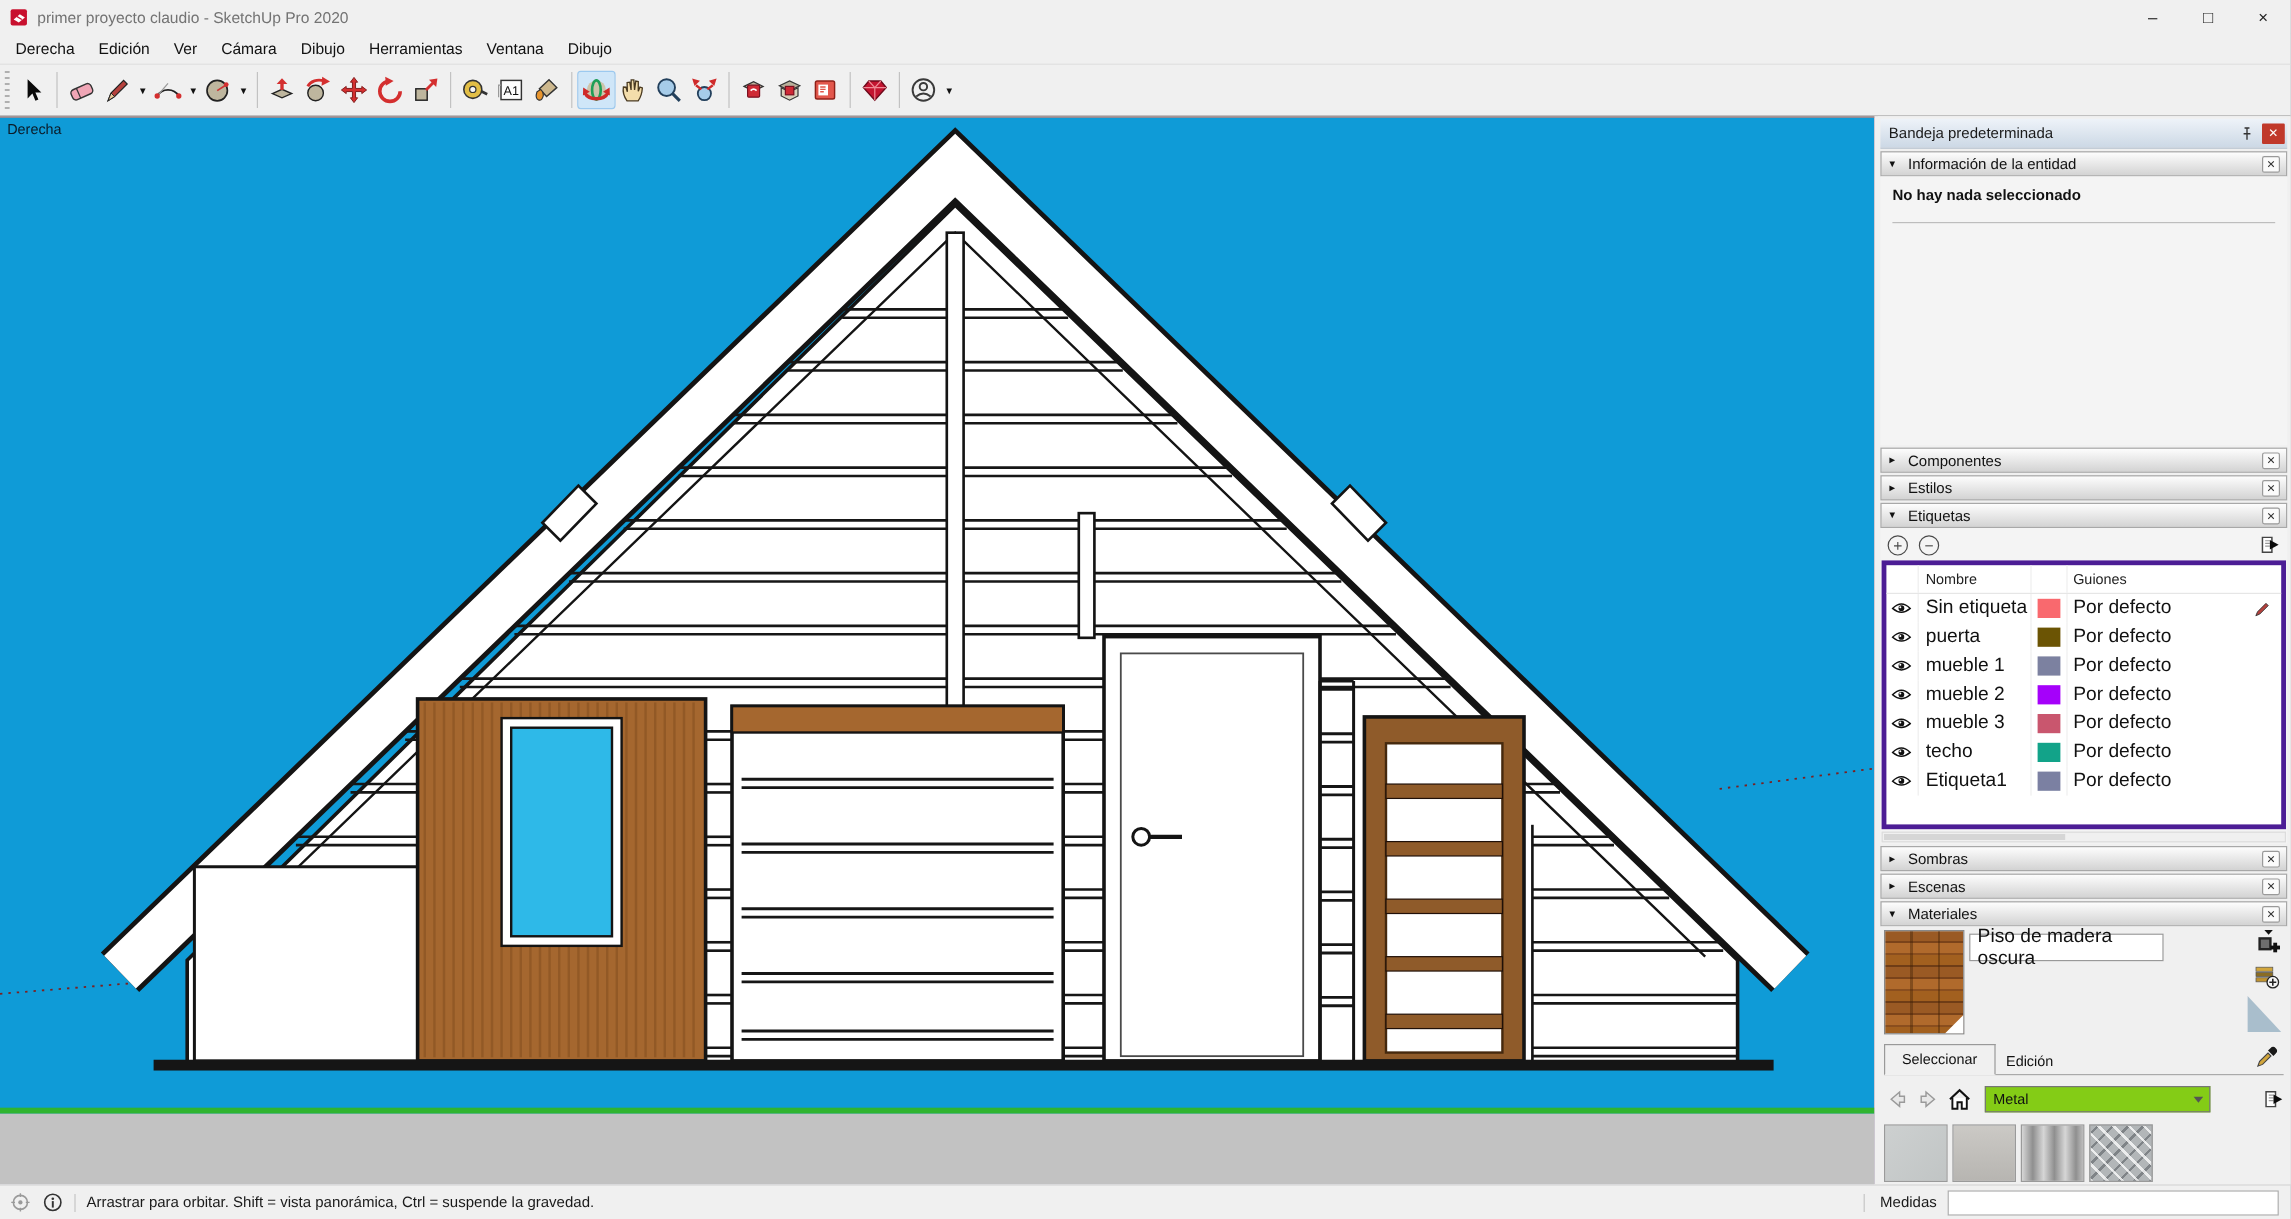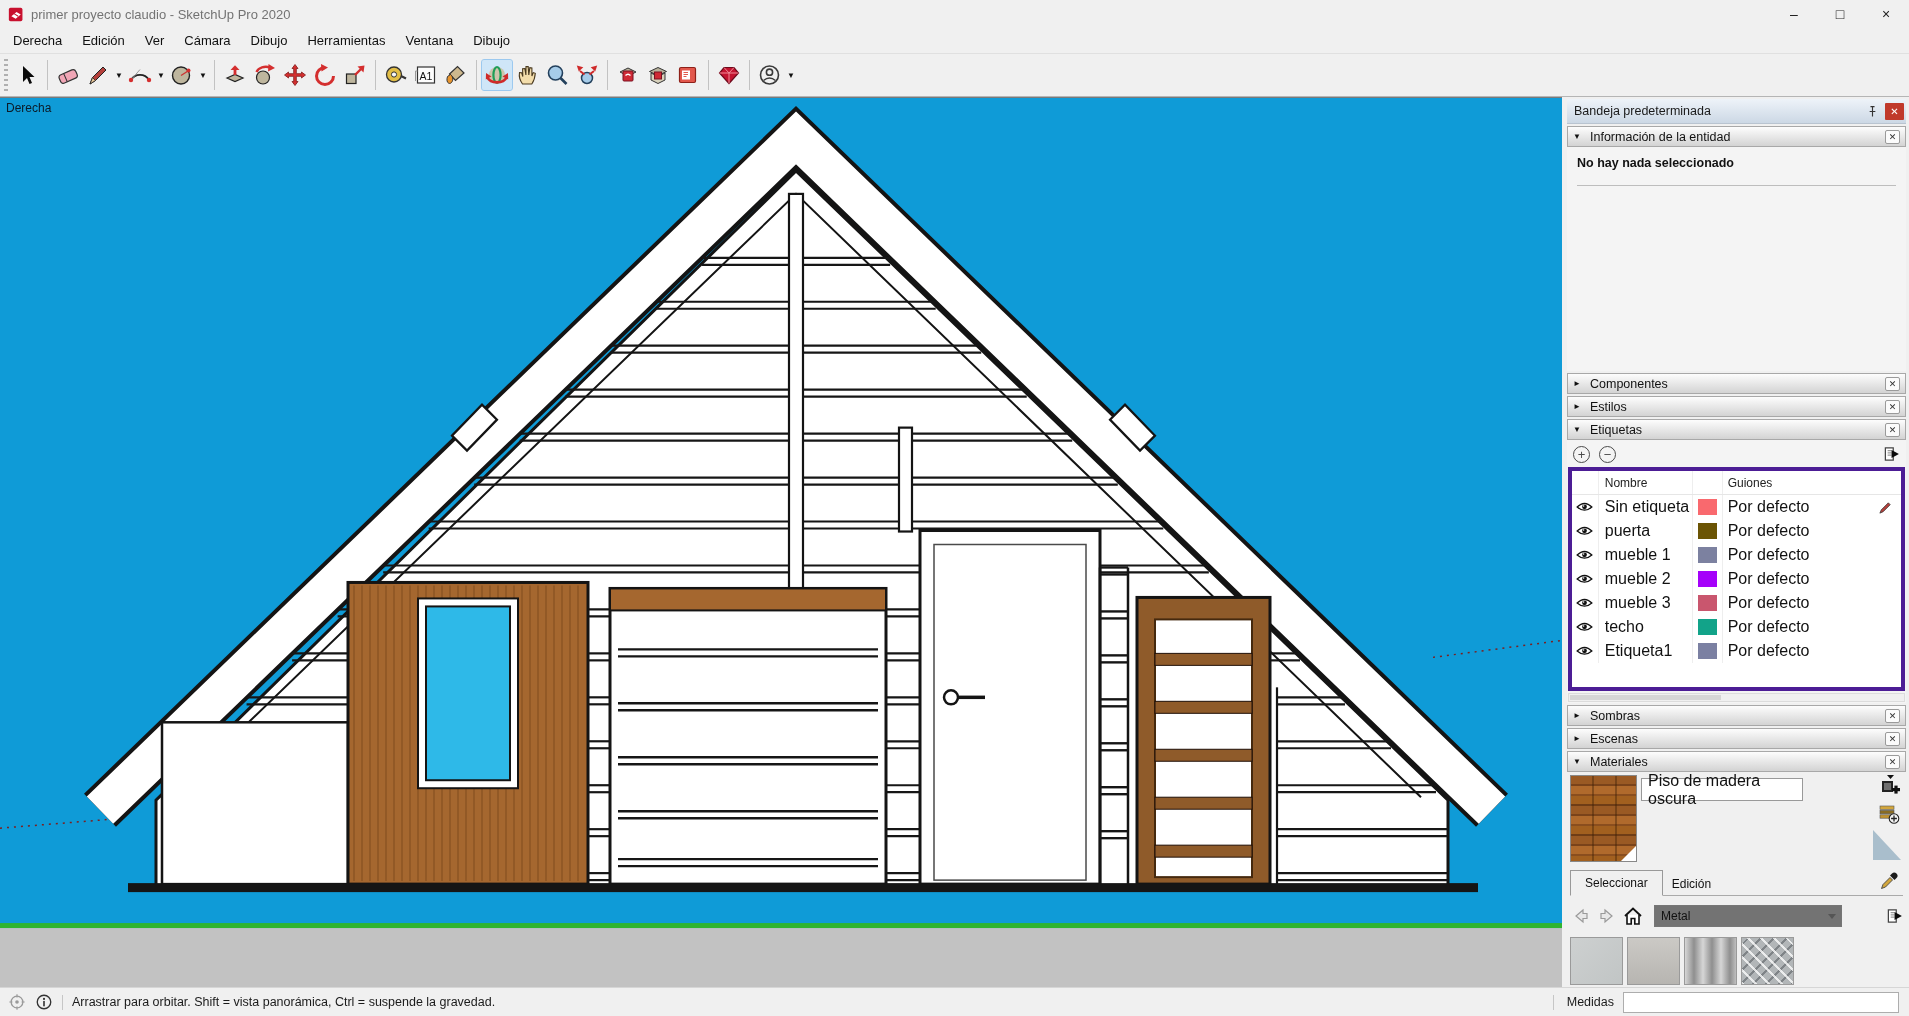--- a/index.html
+++ b/index.html
@@ -73,21 +73,21 @@
   .mat-name { position:absolute; left:74px; top:6px; width:162px; height:23px; background:#fff; border:1px solid #999; font-size:16px; color:#111; display:flex; align-items:center; padding-left:6px; }
   .mat-create { position:absolute; right:5px; top:2px; width:22px; height:24px; }
   .mat-sample { position:absolute; right:6px; top:31px; width:22px; height:22px; }
   .mat-pane { position:absolute; right:5px; top:58px; width:0; height:0; border-style:solid; border-width:30px 0 0 28px; border-color:transparent transparent transparent #a9becc; }
   .mat-tabs { position:absolute; left:3px; right:3px; top:97px; height:27px; display:flex; align-items:flex-end; border-bottom:1px solid #aaa; }
   .mat-tab { font-size:12px; color:#111; padding:4px 9px; }
   .mat-tab.active { background:#f0f0f0; border:1px solid #999; border-bottom:1px solid #f0f0f0; margin-bottom:-1px; padding:5px 14px; }
   .mat-eyedrop { position:absolute; right:2px; top:0; width:22px; height:22px; }
   .mat-nav { position:absolute; left:3px; right:3px; top:131px; height:26px; display:flex; align-items:center; gap:4px; }
   .nav-ico { width:22px; height:22px; display:flex; align-items:center; justify-content:center; }
-  .mat-select { width:188px; height:22px; margin-left:6px; background:#737373; border:1px solid #767676; display:flex; align-items:center; font-size:12px; color:#111; padding-left:6px; }
+  .mat-select { width:188px; height:22px; margin-left:6px; background:#84cc16; border:1px solid #767676; display:flex; align-items:center; font-size:12px; color:#111; padding-left:6px; }
   .mat-select .chev { margin-left:auto; margin-right:5px; width:0; height:0; border-left:4px solid transparent; border-right:4px solid transparent; border-top:5px solid #555; }
   .mat-details { margin-left:auto; width:18px; height:18px; }
   .mat-swatches { position:absolute; left:3px; top:165px; display:flex; gap:4px; }
   .mat-sw { width:53px; height:48px; border:1px solid #9a9a9a; }
   .sw1 { background:linear-gradient(135deg,#cdd0d0,#c1c5c5); }
   .sw2 { background:linear-gradient(180deg,#cbc9c5,#b7b5b1); }
   .sw3 { background:repeating-linear-gradient(90deg,#d6d6d6 0,#8f8f8f 9px,#d6d6d6 18px); }
   .sw4 { background-color:#b2b6b8;
     background-image:repeating-linear-gradient(45deg, rgba(255,255,255,.75) 0 2px, transparent 2px 9px),
                      repeating-linear-gradient(-45deg, rgba(85,90,95,.55) 0 2px, transparent 2px 9px); }

